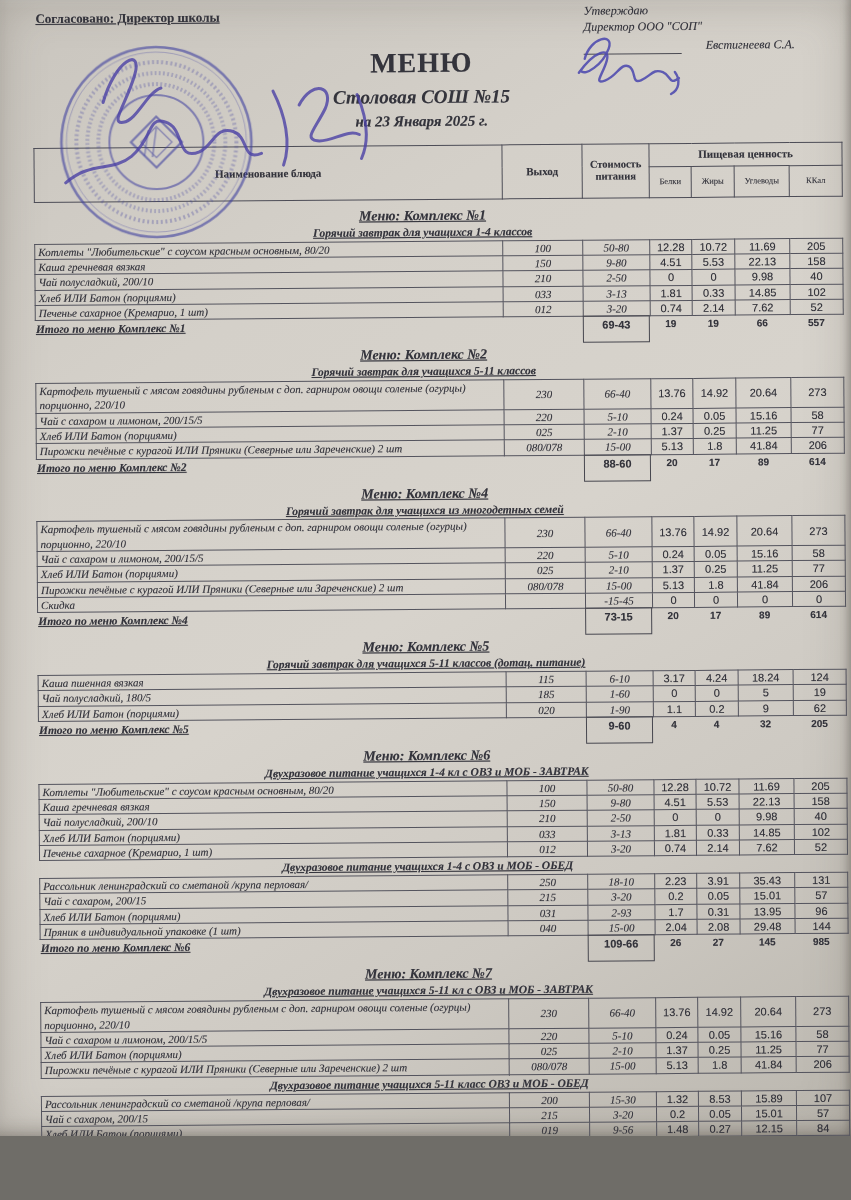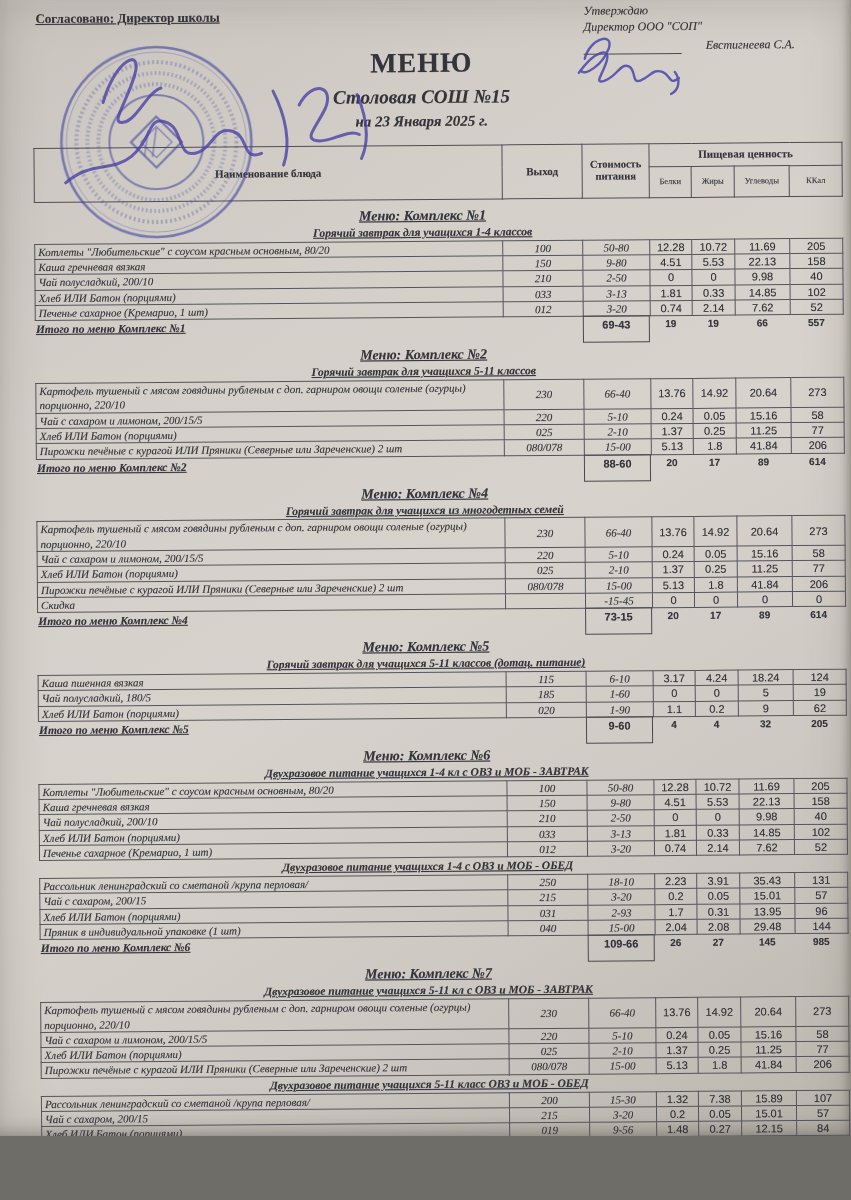--- a/index.html
+++ b/index.html
@@ -718,21 +718,21 @@
                   <col>
                   <col>
                   <col>
                 </colgroup>
       <tbody>
   <tr class="dish-row">
     <td class="cell-name">Рассольник ленинградский со сметаной /крупа перловая/</td>
     <td class="cell-out">200</td>
     <td class="cell-cost">15-30</td>
     <td class="cell-nut">1.32</td>
-    <td class="cell-nut">7.38</td>
+    <td class="cell-nut">8.53</td>
     <td class="cell-nut">15.89</td>
     <td class="cell-nut">107</td>
   </tr>
 
   <tr class="dish-row">
     <td class="cell-name">Чай с сахаром, 200/15</td>
     <td class="cell-out">215</td>
     <td class="cell-cost">3-20</td>
     <td class="cell-nut">0.2</td>
     <td class="cell-nut">0.05</td>

